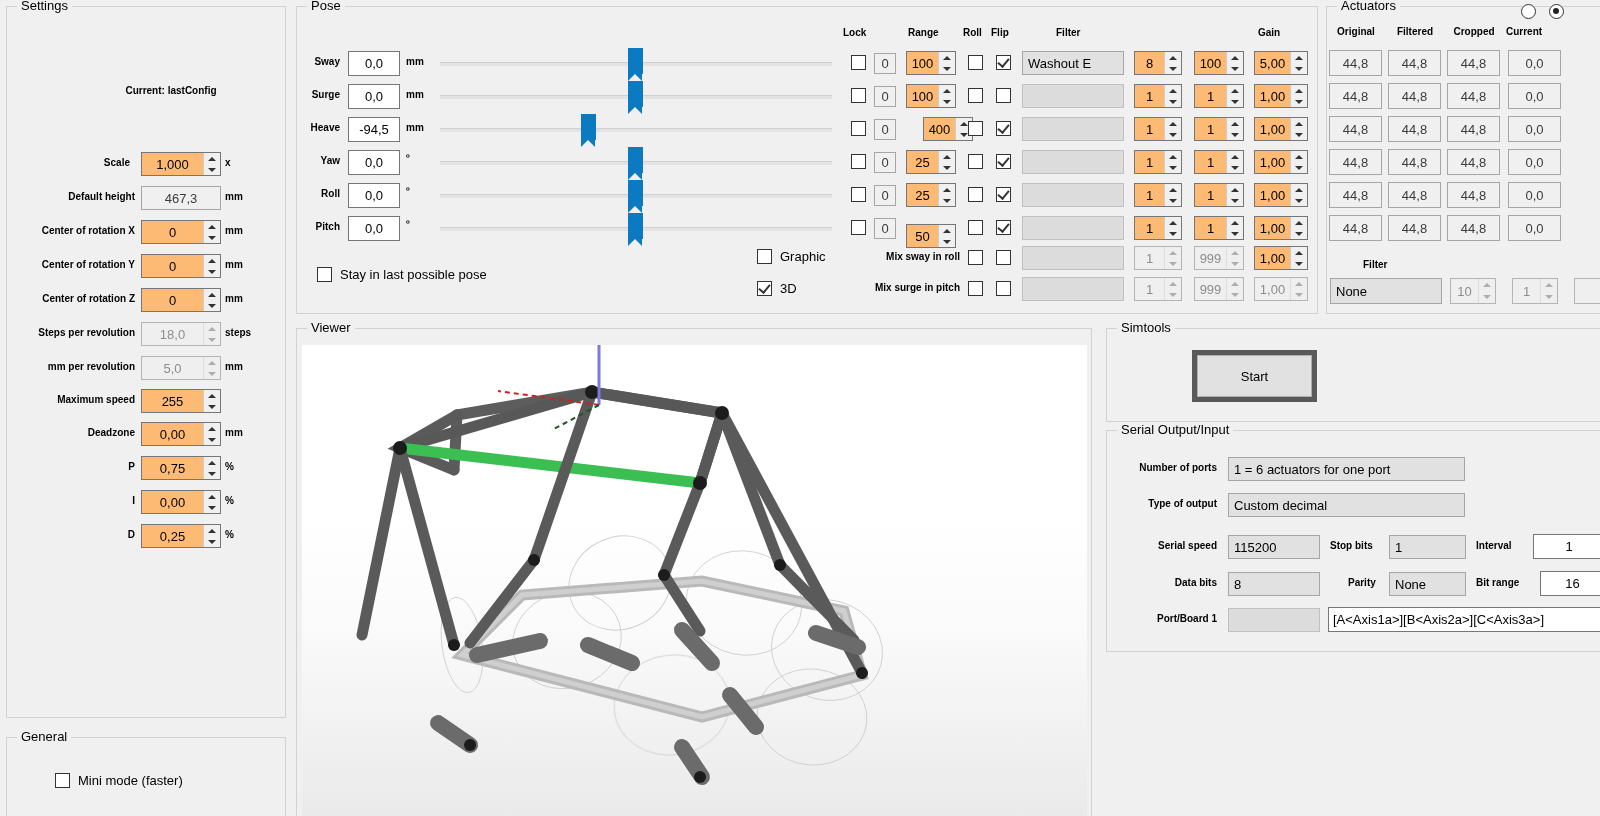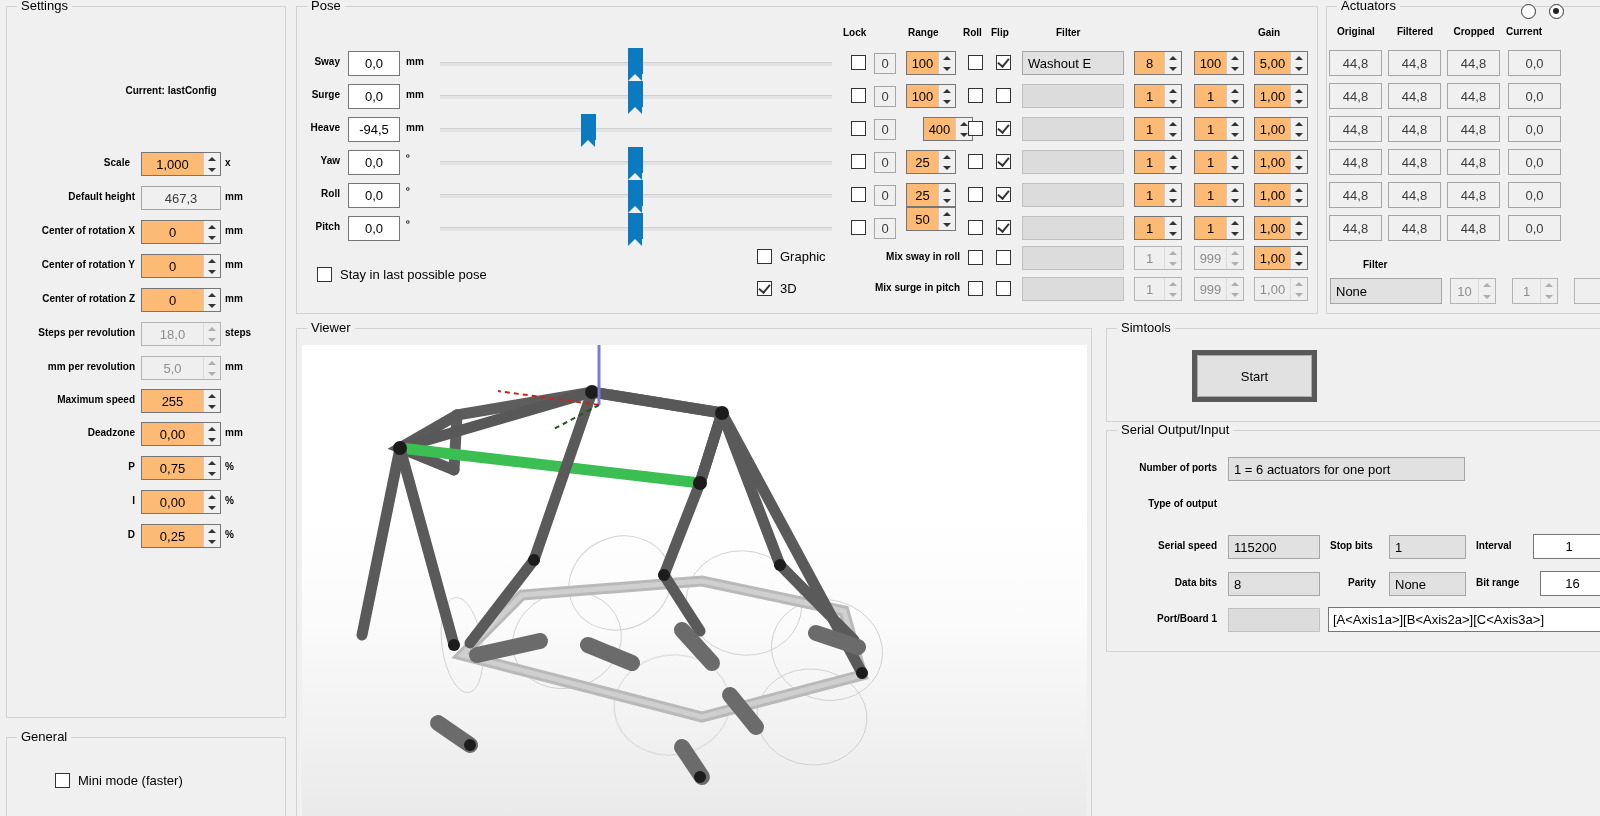--- a/index.html
+++ b/index.html
@@ -456,21 +456,21 @@
 
   <div class="lbl r" style="left:290px; top:221px; width:50px;">Pitch</div>
   <div class="tb" style="left:348px; top:216px; width:52px; height:25px;">0,0</div>
   <div class="lbl" style="left:406px; top:218px;">º</div>
   <div class="sl" style="left:440px; top:217px; width:392px;">
     <div class="track"></div>
     <div class="thumb" style="left:188px;"></div>
   </div>
   <div class="ck" style="left:851px; top:220px;"></div>
   <div class="tb flat" style="left:874px; top:218px; width:22px; height:21px;">0</div>
-  <div class="nud" style="left:906px; top:207px; width:50px; height:24px;">
+  <div class="nud" style="left:906px; top:224px; width:50px; height:24px;">
     <div class="val">50</div>
     <div class="spin">
         <span class="up"></span>
         <span class="down"></span>
       </div>
   </div>
   <div class="ck" style="left:968px; top:220px;"></div>
   <div class="ck on" style="left:996px; top:220px;"></div>
   <div class="cb dis" style="left:1022px; top:216px; width:102px; height:24px;"></div>
   <div class="nud" style="left:1134px; top:216px; width:48px; height:24px;">
@@ -712,20 +712,21 @@
   <div class="btn" style="left:1197px; top:355px; width:115px; height:42px;">Start</div>
 
   <div class="gb" style="left:1106px; top:430px; width:500px; height:220px;">
     <span class="gb-title">Serial Output/Input</span>
   </div>
 
   <div class="lbl r" style="left:1112px; top:462px; width:105px;">Number of ports</div>
   <div class="cb" style="left:1228px; top:457px; width:237px; height:24px;">1 = 6 actuators for one port</div>
 
   <div class="lbl r" style="left:1112px; top:498px; width:105px;">Type of output</div>
+  <div class="cb" style="left:1228px; top:493px; width:237px; height:24px;">Custom decimal</div>
 
   <div class="lbl r" style="left:1112px; top:540px; width:105px;">Serial speed</div>
   <div class="cb" style="left:1228px; top:535px; width:92px; height:24px;">115200</div>
   <div class="lbl" style="left:1330px; top:540px;">Stop bits</div>
   <div class="cb" style="left:1389px; top:535px; width:77px; height:24px;">1</div>
   <div class="lbl" style="left:1476px; top:540px;">Interval</div>
   <div class="tb" style="left:1533px; top:534px; width:72px; height:25px;">1</div>
 
   <div class="lbl r" style="left:1112px; top:577px; width:105px;">Data bits</div>
   <div class="cb" style="left:1228px; top:572px; width:92px; height:24px;">8</div>

